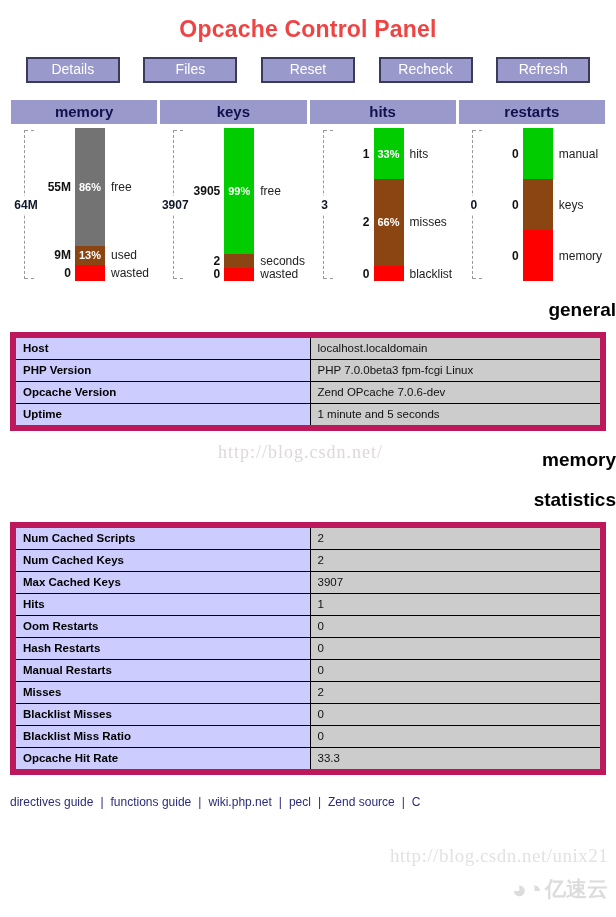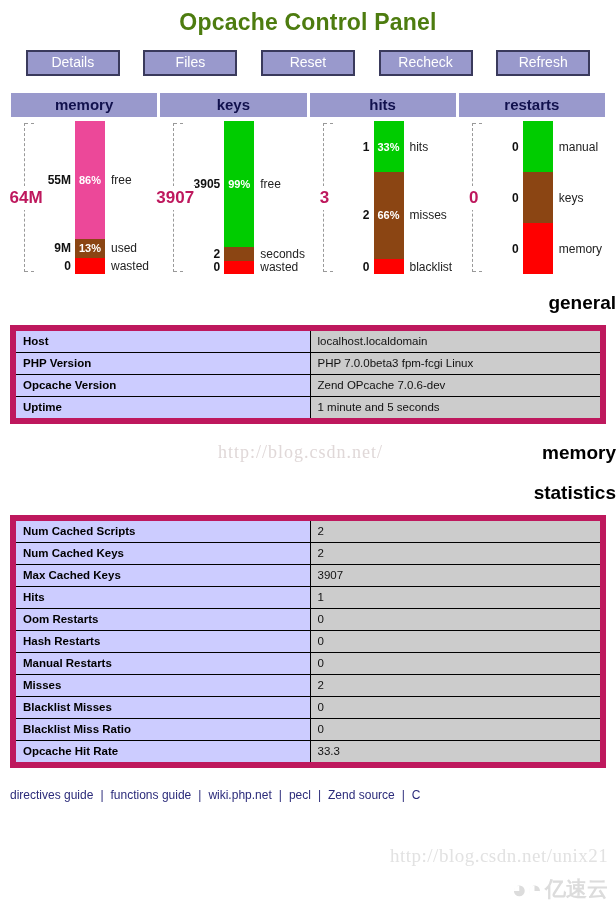--- a/index.html
+++ b/index.html
@@ -8,24 +8,24 @@
     width: 616px; height: 917px;
     background: #ffffff;
     font-family: "Liberation Sans", sans-serif;
     overflow: hidden;
   }
   .page { position: relative; width: 616px; height: 917px; }
 
   
   .title {
     text-align: center;
-    color: #4d7c0f;
+    color: #ef4444;
     font-size: 23px;
     font-weight: bold;
-    padding-top: 9px;
+    padding-top: 16px;
     letter-spacing: 0.2px;
   }
 
   
   .buttonbar {
     display: flex;
     justify-content: space-around;
     align-items: center;
     margin-top: 14px;
     padding: 0 14px;
@@ -82,23 +82,23 @@
     position: absolute;
     left: 0; width: 9px;
     border-top: 1px dashed #999999;
   }
   .bracket-line:before { top: 0; }
   .bracket-line:after { bottom: 0; }
   .bracket-label {
     position: relative;
     background: #ffffff;
     padding: 2px 1px;
-    font-size: 17px;
-    font-weight: bold;
-    color: #be185d;
+    font-size: 12px;
+    font-weight: bold;
+    color: #0f172a;
     z-index: 2;
   }
   .bar-area {
     position: relative;
     flex: 1 1 auto;
     display: flex;
   }
   .bar {
     position: relative;
     width: 30px;
@@ -247,21 +247,21 @@
   <div class="charts">
       <div class="chart">
         <div class="chart-head">memory</div>
         <div class="chart-body">
           <div class="bracket">
             <div class="bracket-line"></div>
             <div class="bracket-label">64M</div>
           </div>
           <div class="bar-area">
             <div class="bar">
-              <div class="seg" style="height: 77%; background: #ec4899;">
+              <div class="seg" style="height: 77%; background: #737373;">
                 <span class="val">55M</span>
                 <span class="pct">86%</span>
                 <span class="lbl">free</span>
               </div>
               <div class="seg thin" style="height: 12%; background: rgb(139, 69, 19);">
                 <span class="val">9M</span>
                 <span class="pct">13%</span>
                 <span class="lbl">used</span>
               </div>
               <div class="seg thin" style="height: 11%; background: rgb(255, 0, 0);">

